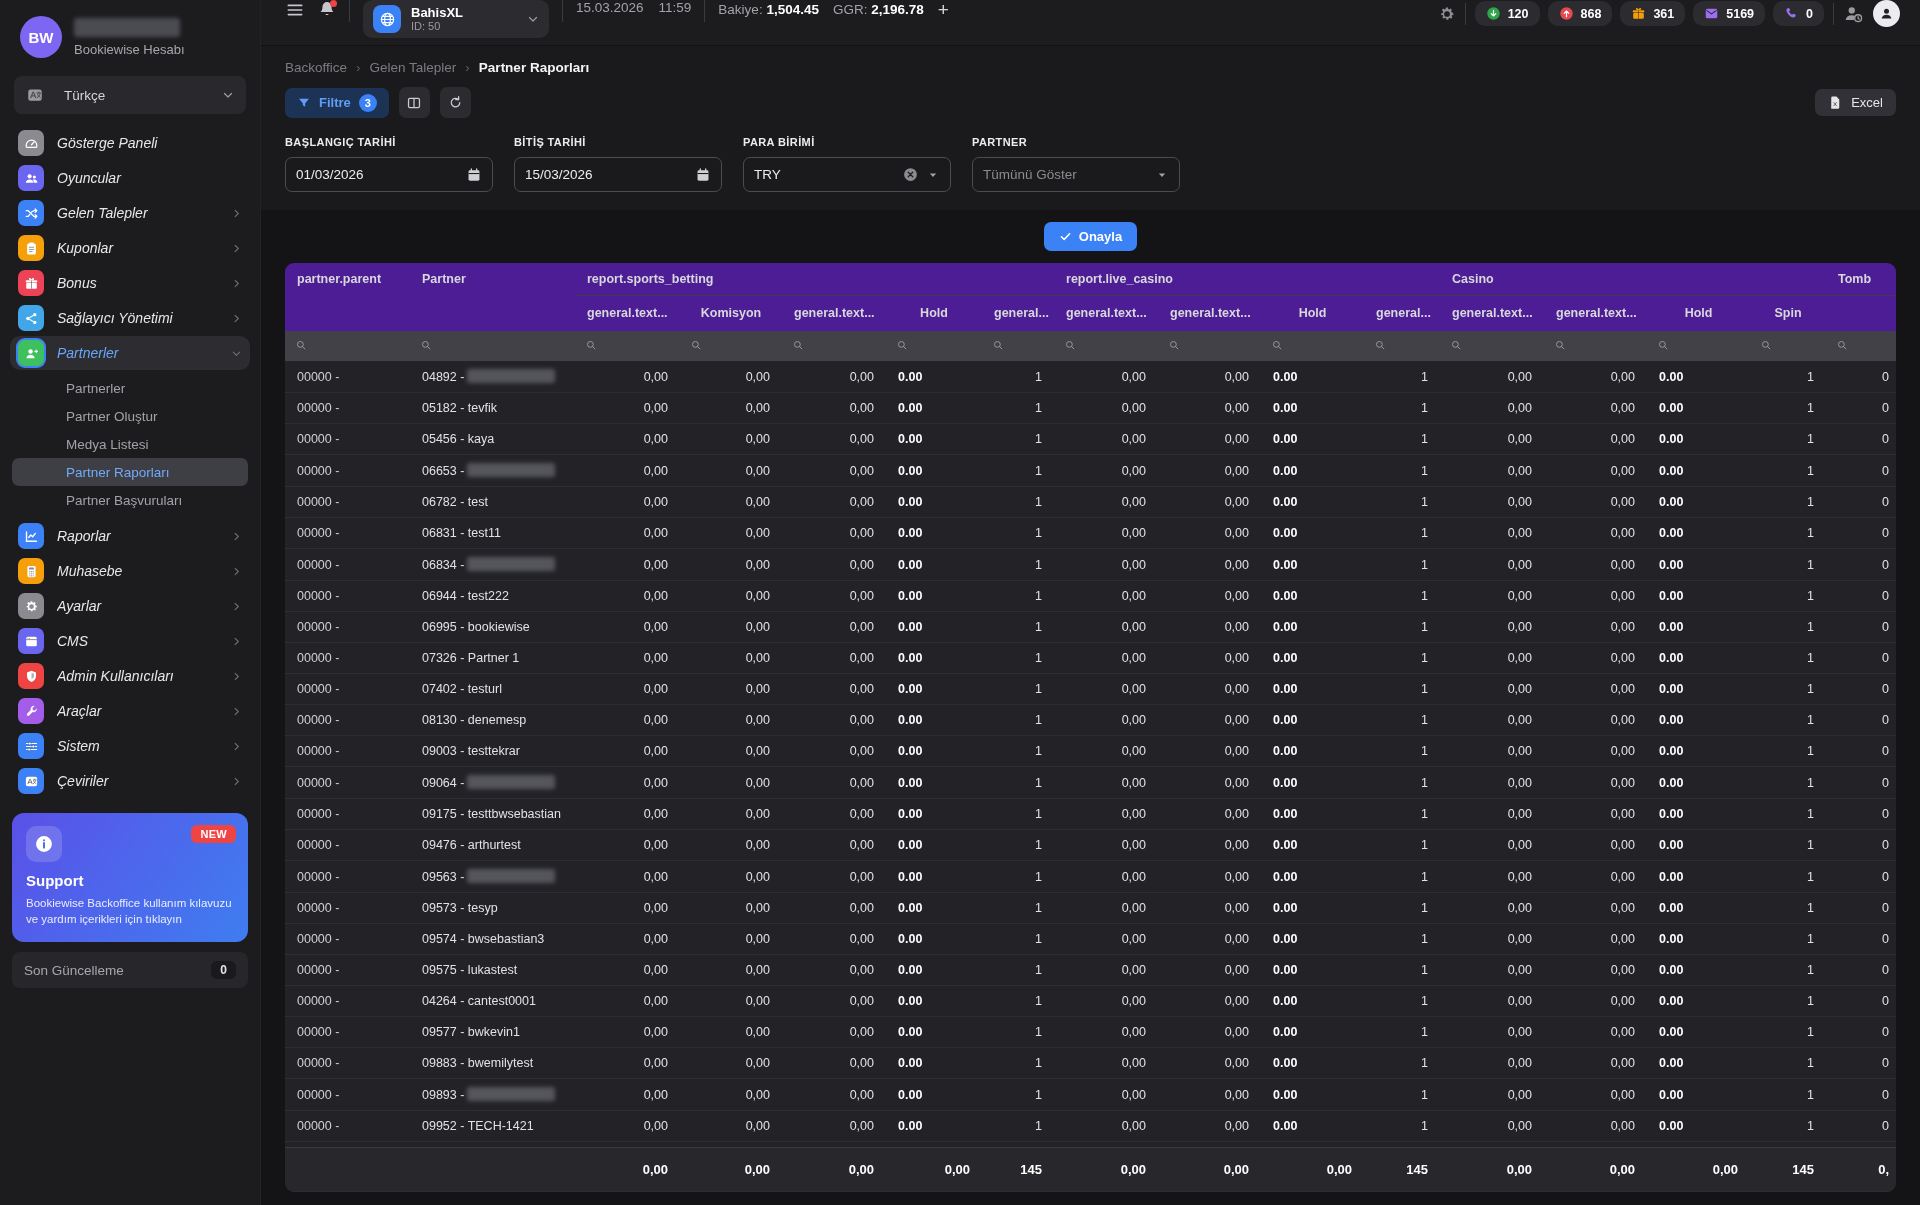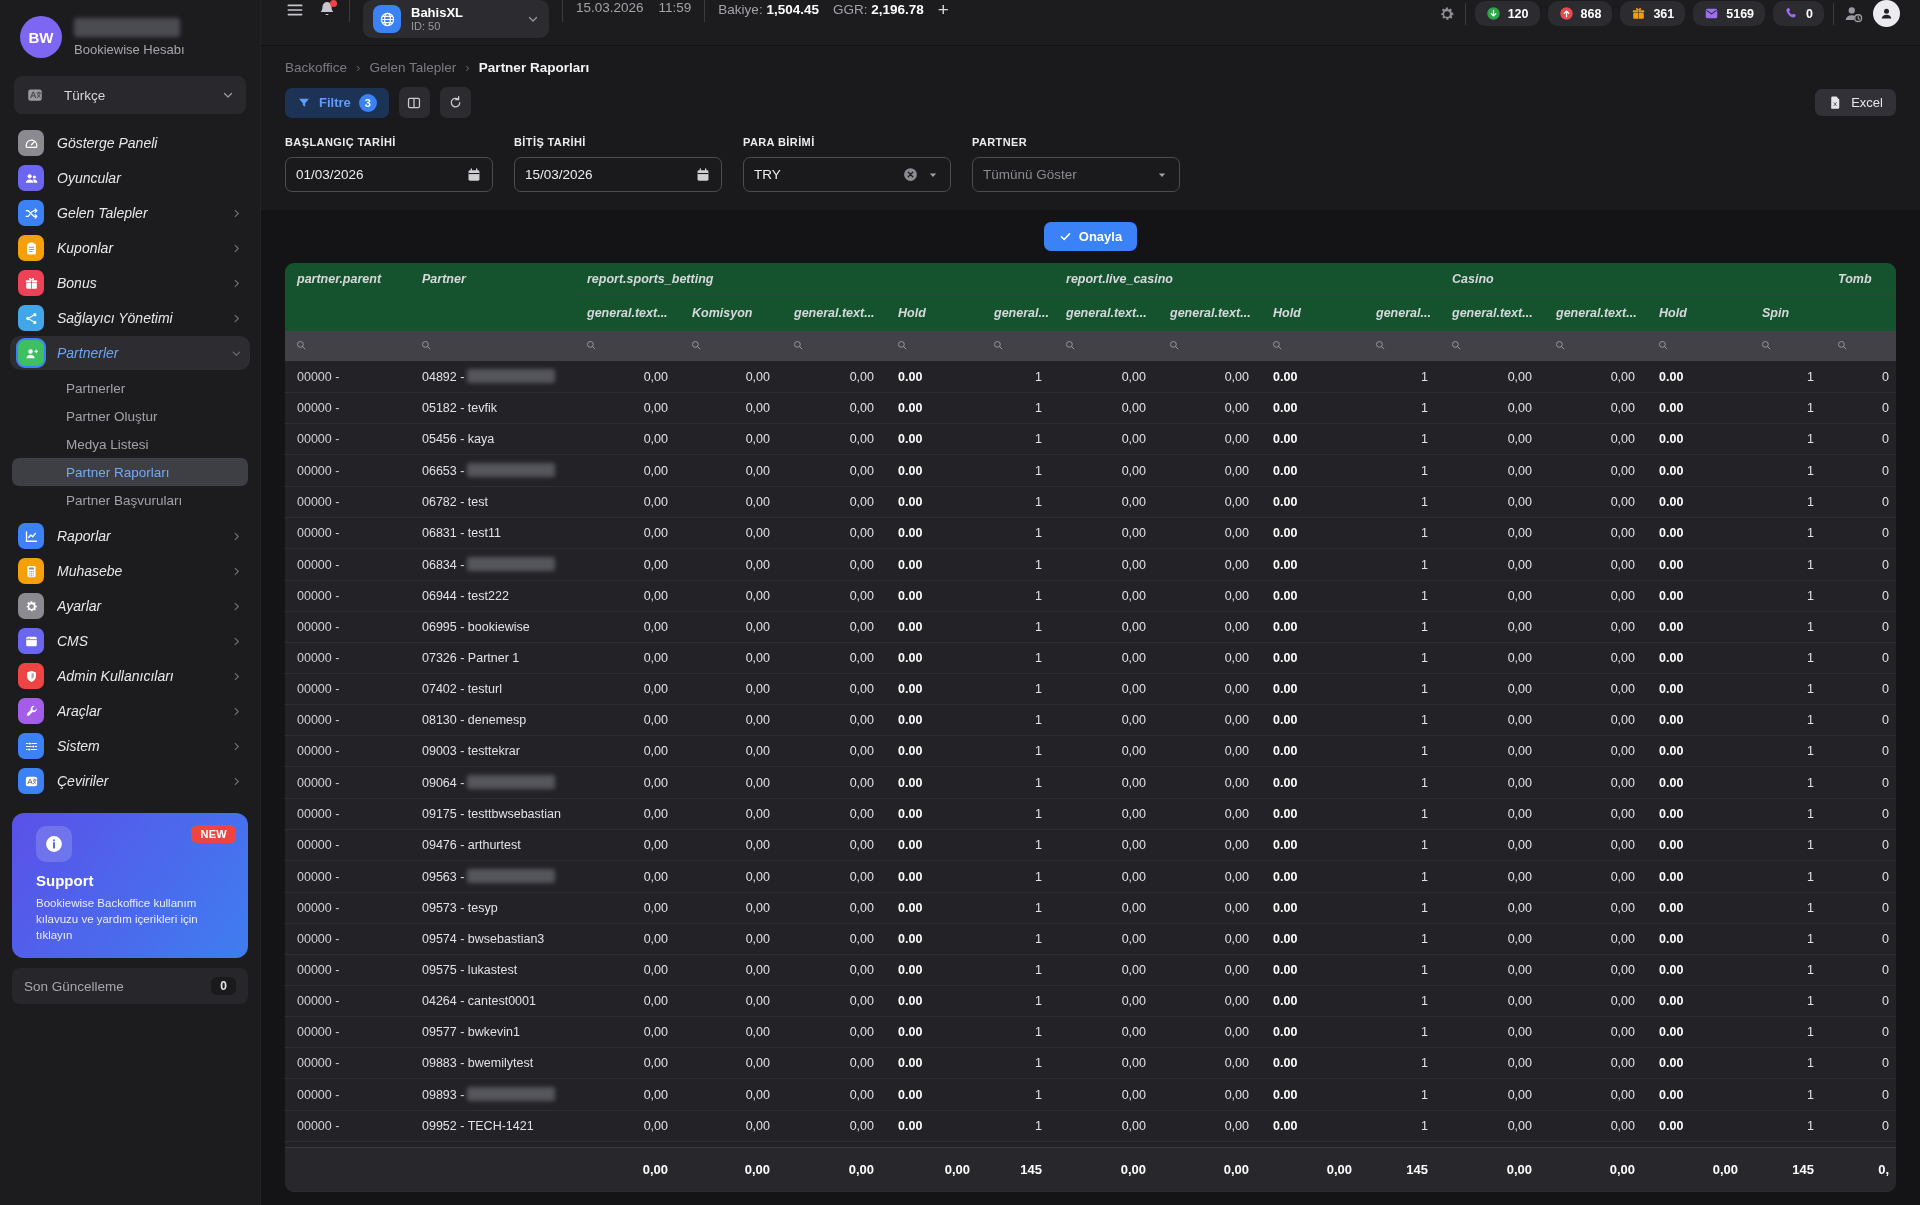--- a/index.html
+++ b/index.html
@@ -21,21 +21,21 @@
   .nav-item { display:flex; align-items:center; gap:13px; height:34px; margin-bottom:1px; padding:0 8px; border-radius:10px; cursor:pointer;font-style:italic; }
   .tile { width:26px; height:26px; border-radius:7px; color:#fff; display:flex; align-items:center; justify-content:center; }
   .nav-label { font-size:14px; color:#e8e8ea; flex:1; white-space:nowrap; overflow:hidden; }
   .nav-chev { color:#6e6e74; }
   .nav-item.active { background:#2c2c31; }
   .nav-item.active .nav-label { color:#6aa6f8; }
   .nav-item.active .tile { box-shadow:0 0 0 2px #3b82f6; }
   .submenu { padding:3px 2px 5px; }
   .sub-item { height:28px; display:flex; align-items:center; padding-left:54px; color:#a2a2a9; font-size:13.5px; border-radius:7px; cursor:pointer; white-space:nowrap; }
   .sub-item.active { background:#3e3e45; color:#72aaf8; }
-  .support-card { margin:14px 12px 0; background:linear-gradient(125deg,#5a51e8,#3f7df0); border-radius:12px; padding:13px 24px 15px; position:relative; cursor:pointer; }
+  .support-card { margin:14px 12px 0; background:linear-gradient(125deg,#5a51e8,#3f7df0); border-radius:12px; padding:13px 14px 15px; position:relative; cursor:pointer; }
   .support-icon { width:36px; height:36px; border-radius:10px; background:rgba(255,255,255,.16); display:flex; align-items:center; justify-content:center; }
   .new-badge { position:absolute; top:12px; right:12px; background:#ef4444; color:#fff; font-size:11px; font-weight:700; padding:3px 9px; border-radius:6px; letter-spacing:.3px; }
   .support-title { margin-top:10px; font-size:15px; font-weight:700; color:#fff; }
   .support-desc { margin-top:6px; font-size:11.5px; line-height:1.4; color:rgba(255,255,255,.88); }
   .update-row { margin:10px 12px; background:#27272b; border-radius:8px; height:36px; display:flex; align-items:center; justify-content:space-between; padding:0 12px; color:#a6a6ad; font-size:13.5px; cursor:pointer; }
   .update-badge { background:#1a1a1d; border-radius:6px; padding:2px 9px; color:#e4e4e7; font-size:12px; font-weight:600; }
 
   
   .main { flex:1; min-width:0; display:flex; flex-direction:column; background:#141416; }
   .topbar { height:46px; background:#1c1c1f; border-bottom:1px solid #111113; display:flex; align-items:flex-start; gap:13px; padding:0 20px 0 24px; flex-shrink:0; }
@@ -74,24 +74,24 @@
   .field-box .placeholder { color:#8b8b92; }
   .adorn { color:#cfcfd4; display:flex; align-items:center; }
   .caret-sm { color:#a0a0a7; }
 
   .action-row { display:flex; justify-content:center; padding:12px 24px 0; }
   .onayla-btn { background:#3b82f6; color:#fff; border:none; border-radius:7px; padding:7px 15px; font-size:13px; font-weight:600; display:flex; align-items:center; gap:7px; cursor:pointer; font-family:inherit; }
 
   
   .panel { margin:12px 24px 0; background:#232327; border-radius:9px; overflow:hidden; width:1611px; }
   .panel table { border-collapse:collapse; table-layout:fixed; width:1616px; }
-  thead th { text-align:left; font-size:12.5px; font-weight:600; color:#d8d8dc; padding:9px 12px; background:#14532d; white-space:nowrap; overflow:hidden; vertical-align:top;font-style:italic; }
+  thead th { text-align:left; font-size:12.5px; font-weight:600; color:#d8d8dc; padding:9px 12px; background:#4c1d95; white-space:nowrap; overflow:hidden; vertical-align:top; }
   th.th-group { border-bottom:1px solid #3d3d43; }
   th.sh { padding-top:10px; padding-bottom:11px; vertical-align:middle; }
-  th.sh-r { text-align:left; }
+  th.sh-r { text-align:center; }
   .search-cell { background:#414147; padding:6px 0 6px 10px; }
   .search-cell .ic { color:#97979e; }
   tbody td { font-size:12.5px; color:#e2e2e6; padding:8px 12px; border-bottom:1px solid #2d2d32; white-space:nowrap; overflow:hidden; background:#232327; }
   td.c-parent { color:#d0d0d4; }
   td.v-num { text-align:right; }
   td.v-hold { text-align:right; padding-right:70px; font-weight:700; color:#fff; }
   .redact { display:inline-block; width:88px; height:14px; background:#55555c; border-radius:3px; filter:blur(2px); vertical-align:-2px; margin-left:3px; }
   .t-body-wrap { height:786px; overflow:hidden; }
   tfoot td, .t-foot td { background:#28282c; border-top:1px solid #3a3a3f; padding:14px 12px; font-size:13px; font-weight:700; color:#fff; text-align:right; white-space:nowrap; }
 </style>

